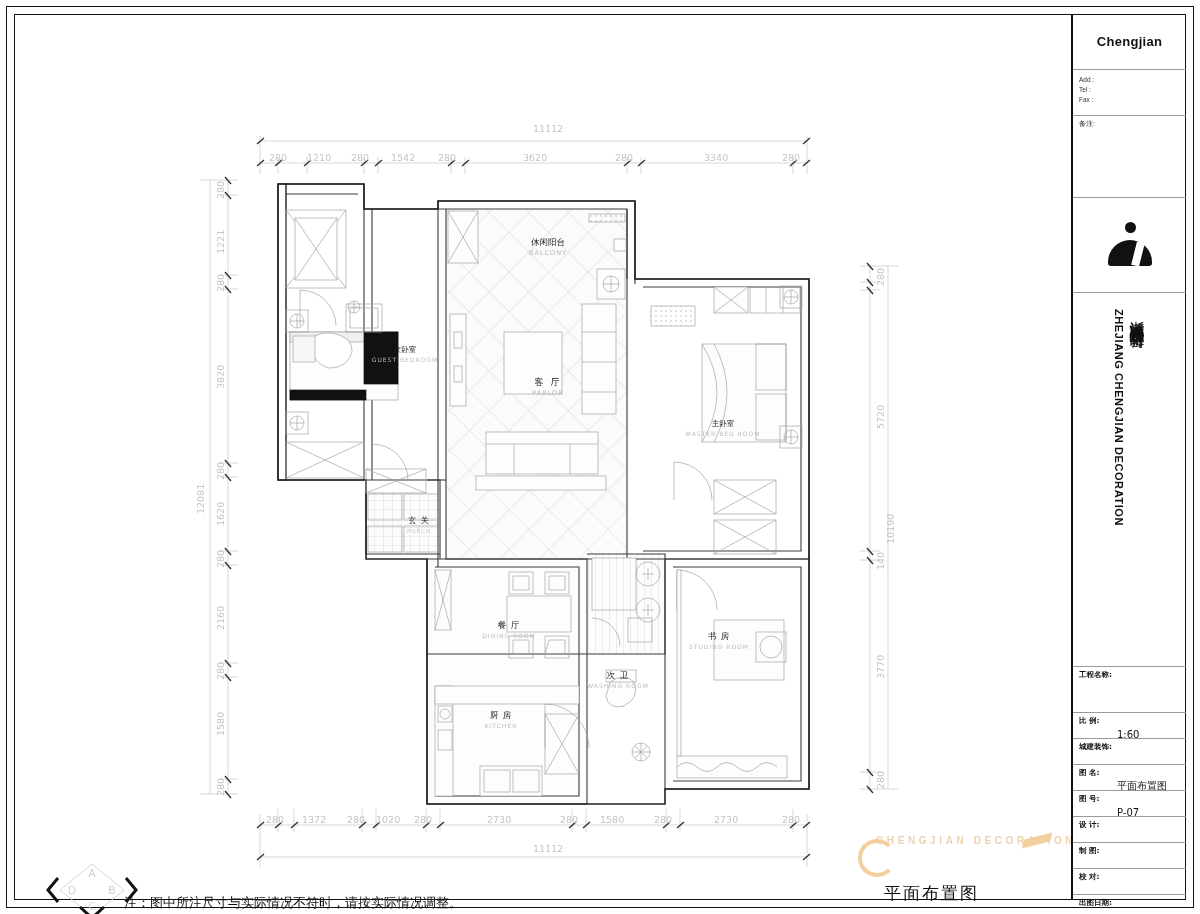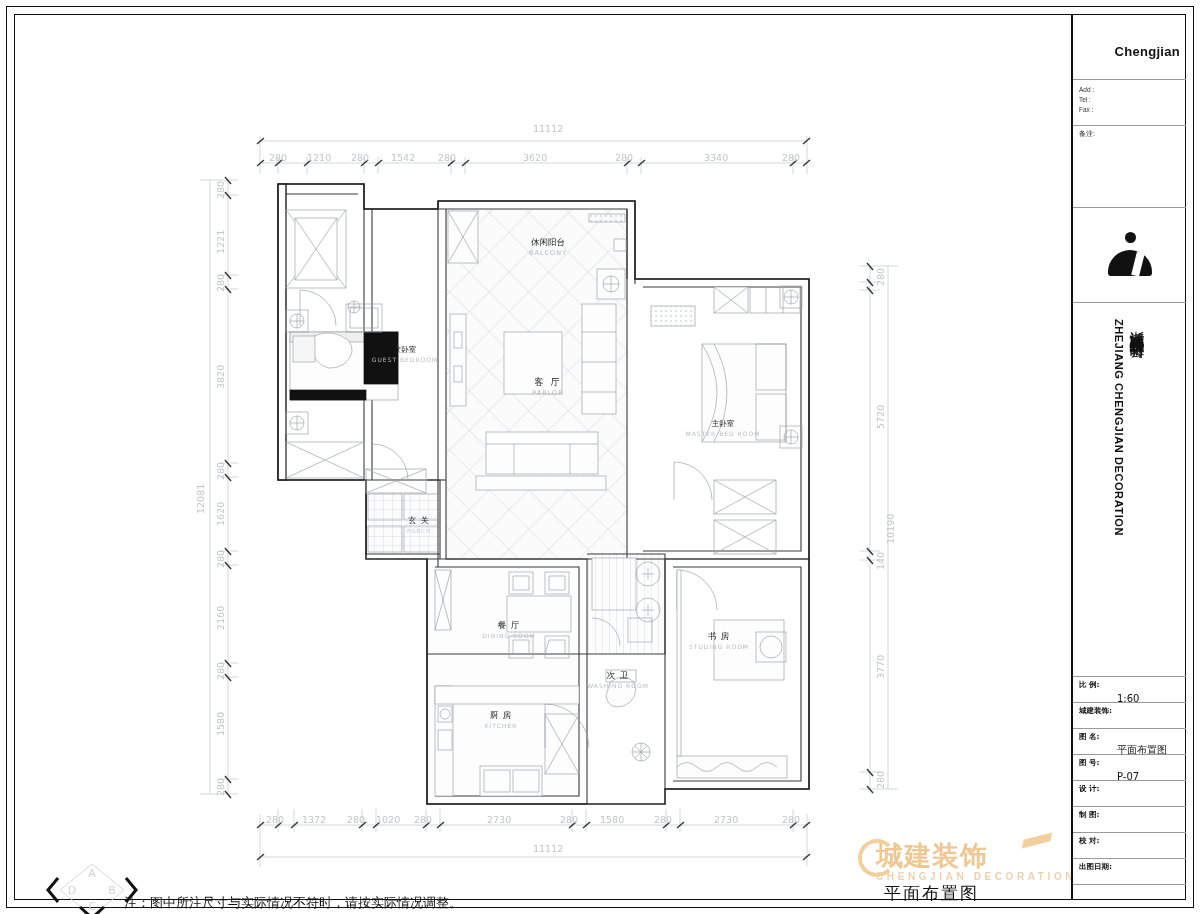--- a/index.html
+++ b/index.html
@@ -4,21 +4,21 @@
 <style>
   html,body{margin:0;padding:0;background:#ffffff;}
   body{width:1200px;height:914px;font-family:"Liberation Sans",sans-serif;color:#111;overflow:hidden;}
   .sheet{position:relative;width:1200px;height:914px;box-sizing:border-box;}
   .frame-outer{position:absolute;left:6px;top:6px;width:1188px;height:902px;border:1px solid #111;box-sizing:border-box;}
   .frame-inner{position:absolute;left:14px;top:14px;width:1172px;height:886px;border:1px solid #111;box-sizing:border-box;}
 
   
   .titleblock{position:absolute;right:14px;top:14px;width:115px;height:886px;border-left:2px solid #111;box-sizing:border-box;}
   .tb-row{border-bottom:1px solid #9a9a9a;box-sizing:border-box;padding:3px 6px;position:relative;}
-  .tb-brand{height:56px;display:flex;align-items:center;justify-content:flex-end;margin-top:10px;}
+  .tb-brand{height:56px;display:flex;align-items:center;justify-content:center;}
   .tb-brand span{font-weight:bold;font-size:13px;letter-spacing:.3px;}
   .tb-contact{height:46px;font-size:6.5px;line-height:10px;color:#333;padding-top:5px;}
   .tb-remark{height:82px;font-size:7px;color:#222;}
   .tb-logo{height:95px;display:flex;align-items:center;justify-content:center;}
   .tb-vert{height:374px;position:relative;overflow:hidden;}
   .vtext{position:absolute;top:16px;left:50%;transform:translateX(-50%);display:flex;flex-direction:row-reverse;gap:2px;height:340px;}
   .vcn{writing-mode:vertical-rl;text-orientation:upright;font-family:"DejaVu Sans",sans-serif;font-size:15px;letter-spacing:1px;color:#111;}
   .ven{writing-mode:vertical-rl;font-size:11px;font-weight:bold;letter-spacing:.6px;color:#111;}
   .tb-field{height:46px;font-size:7.5px;}
   .tb-field.small{height:26px;}
@@ -480,21 +480,20 @@
         <text x="46" y="50" text-anchor="middle" font-size="11" fill="#d2d2d2">C</text>
         <text x="26" y="34" text-anchor="middle" font-size="11" fill="#d2d2d2">D</text>
       </svg>
     </div>
 
     <div class="note">注：图中所注尺寸与实际情况不符时，请按实际情况调整。</div>
 
     <div class="watermark">
       <div class="wm-circ"></div>
       <div class="wm-slash"></div>
-      <div class="wm-cn">城建装饰</div>
       <div class="wm-en">CHENGJIAN DECORATION</div>
     </div>
 
     <div class="caption">平面布置图</div>
   </div>
 
   <div class="titleblock">
 
     <div class="tb-row tb-brand">
       <span>Chengjian</span>
@@ -518,20 +517,24 @@
       </div>
     </div>
 
     <div class="tb-row tb-vert">
       <div class="vtext">
         <span class="vcn">浙江城建联合装饰工程有限公司</span>
         <span class="ven">ZHEJIANG CHENGJIAN DECORATION</span>
       </div>
     </div>
 
+    <div class="tb-row tb-field">
+      <span class="lbl">工程名称:</span>
+      <span class="val cn"></span>
+    </div>
     <div class="tb-row tb-field small">
       <span class="lbl">比  例:</span>
       <span class="val">1:60</span>
     </div>
     <div class="tb-row tb-field small">
       <span class="lbl">城建装饰:</span>
       <span class="val"></span>
     </div>
     <div class="tb-row tb-field small">
       <span class="lbl">图  名:</span>

